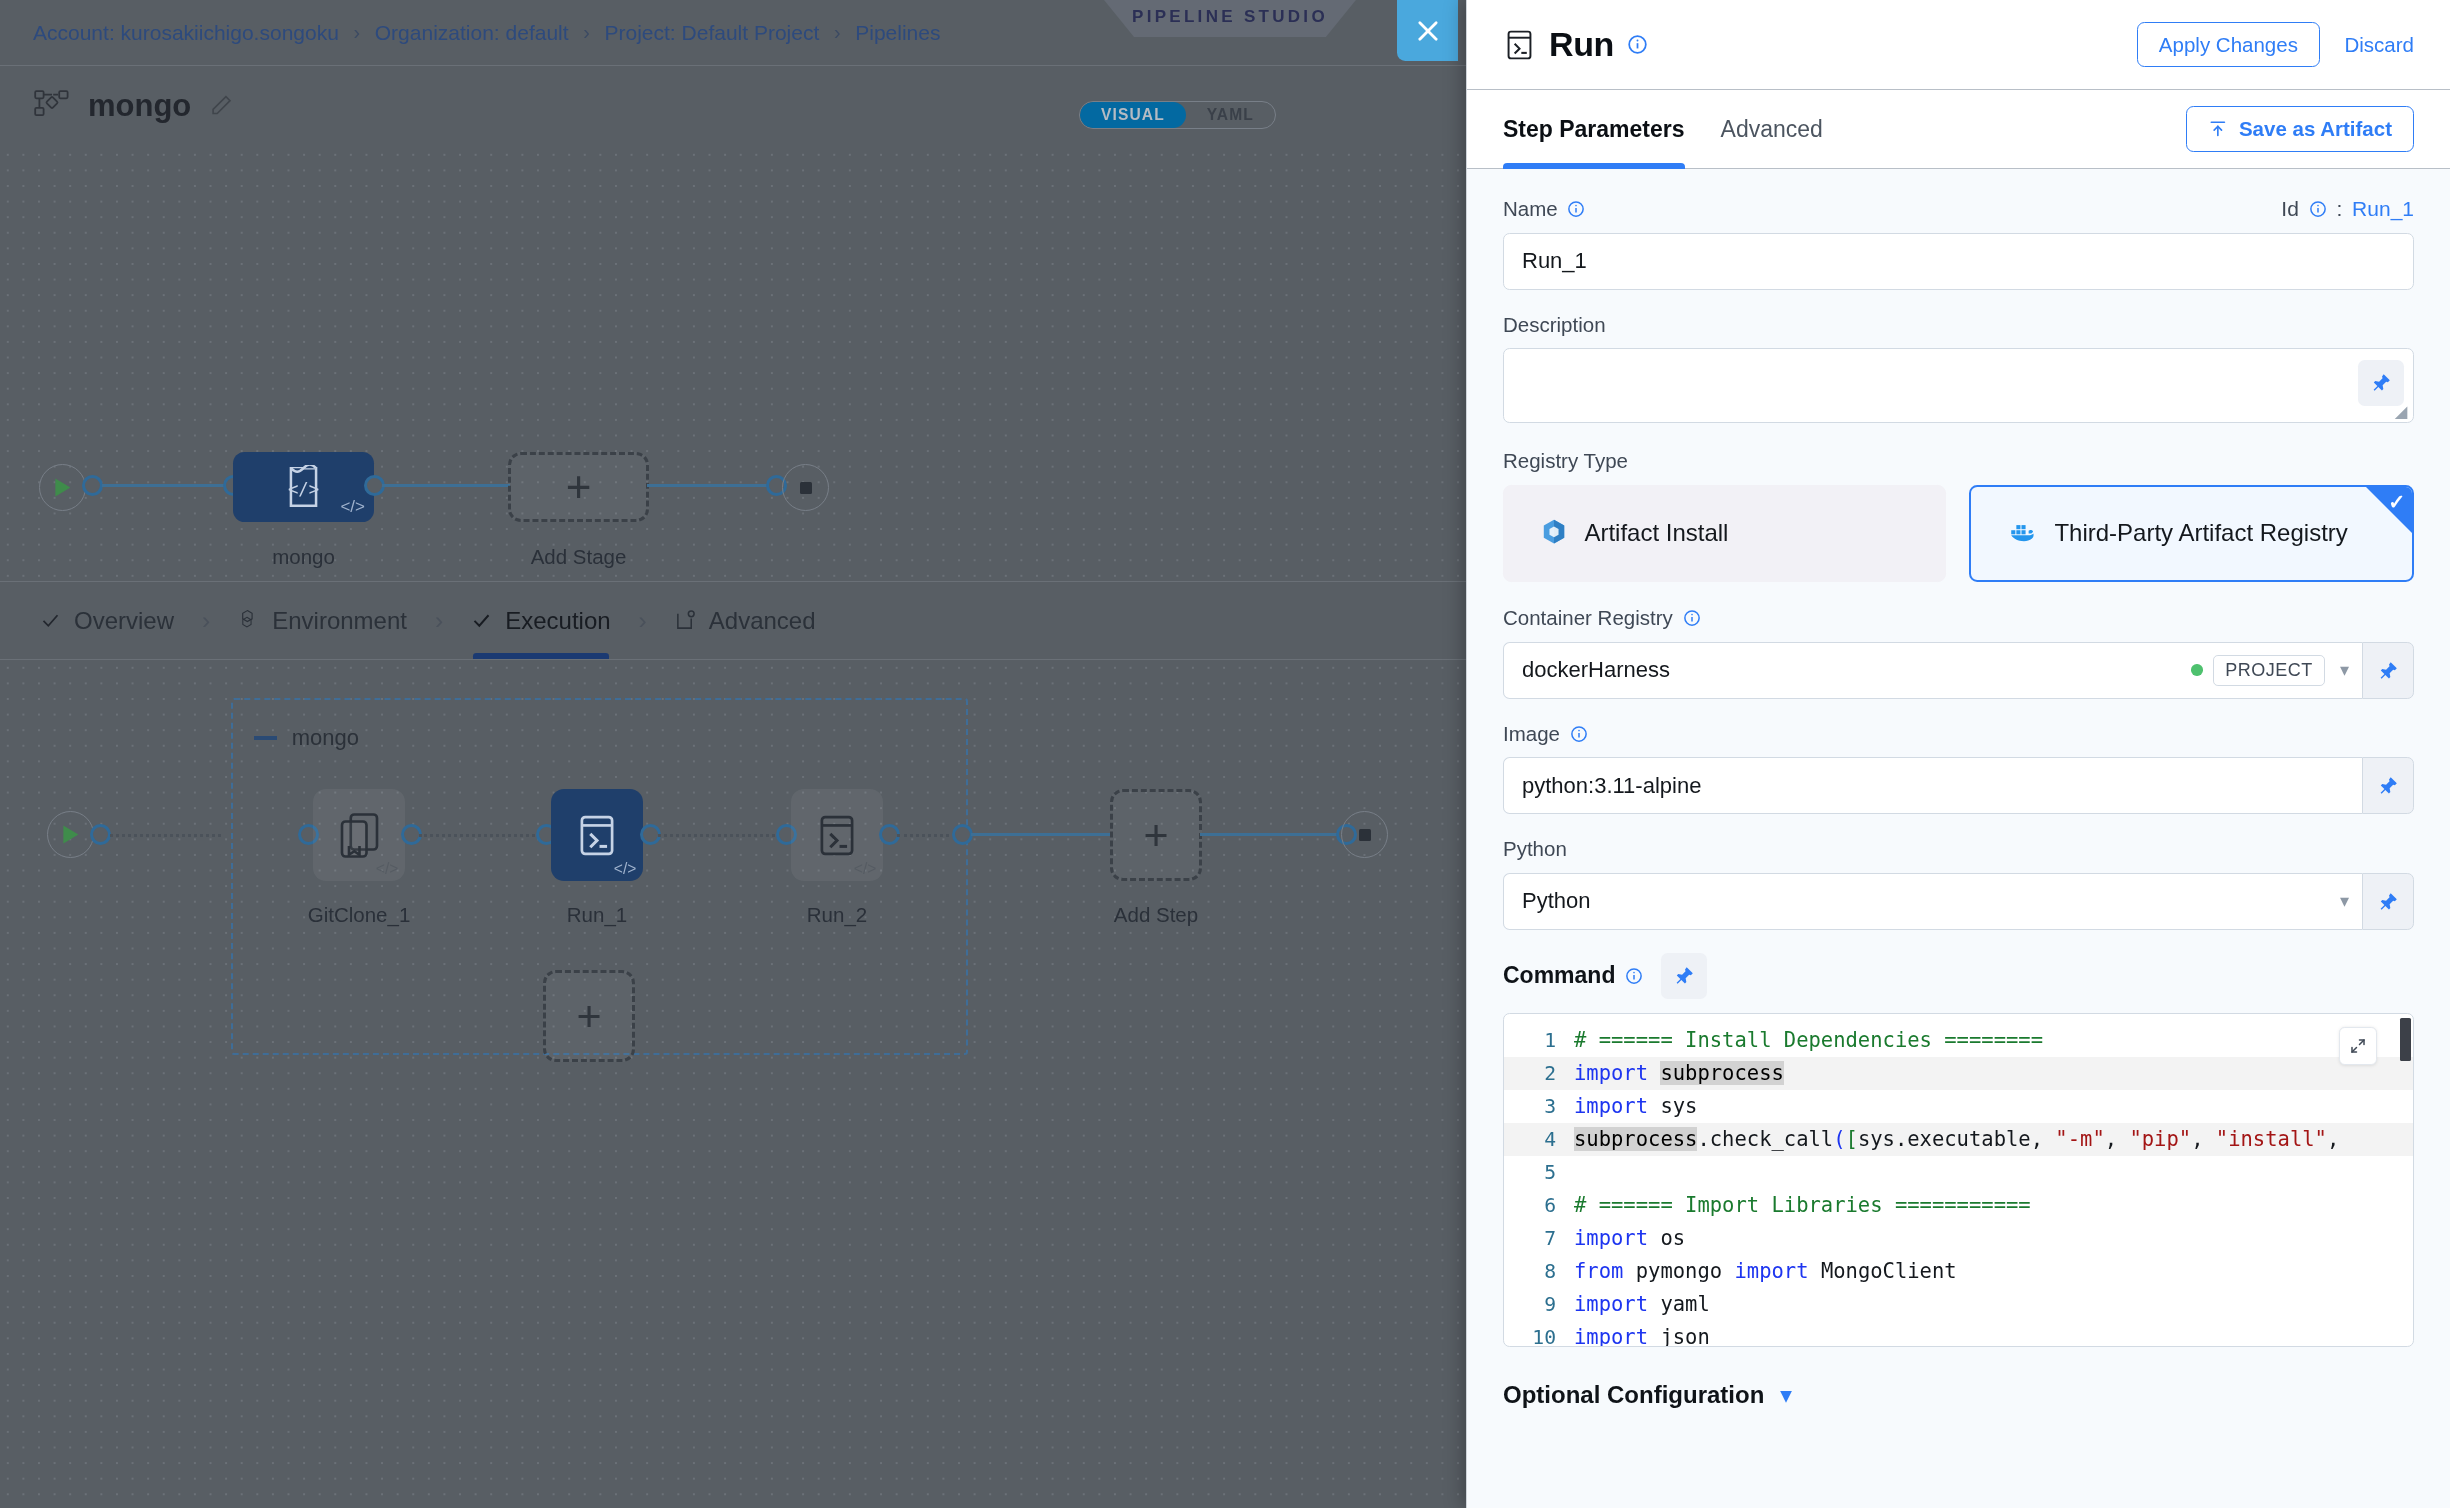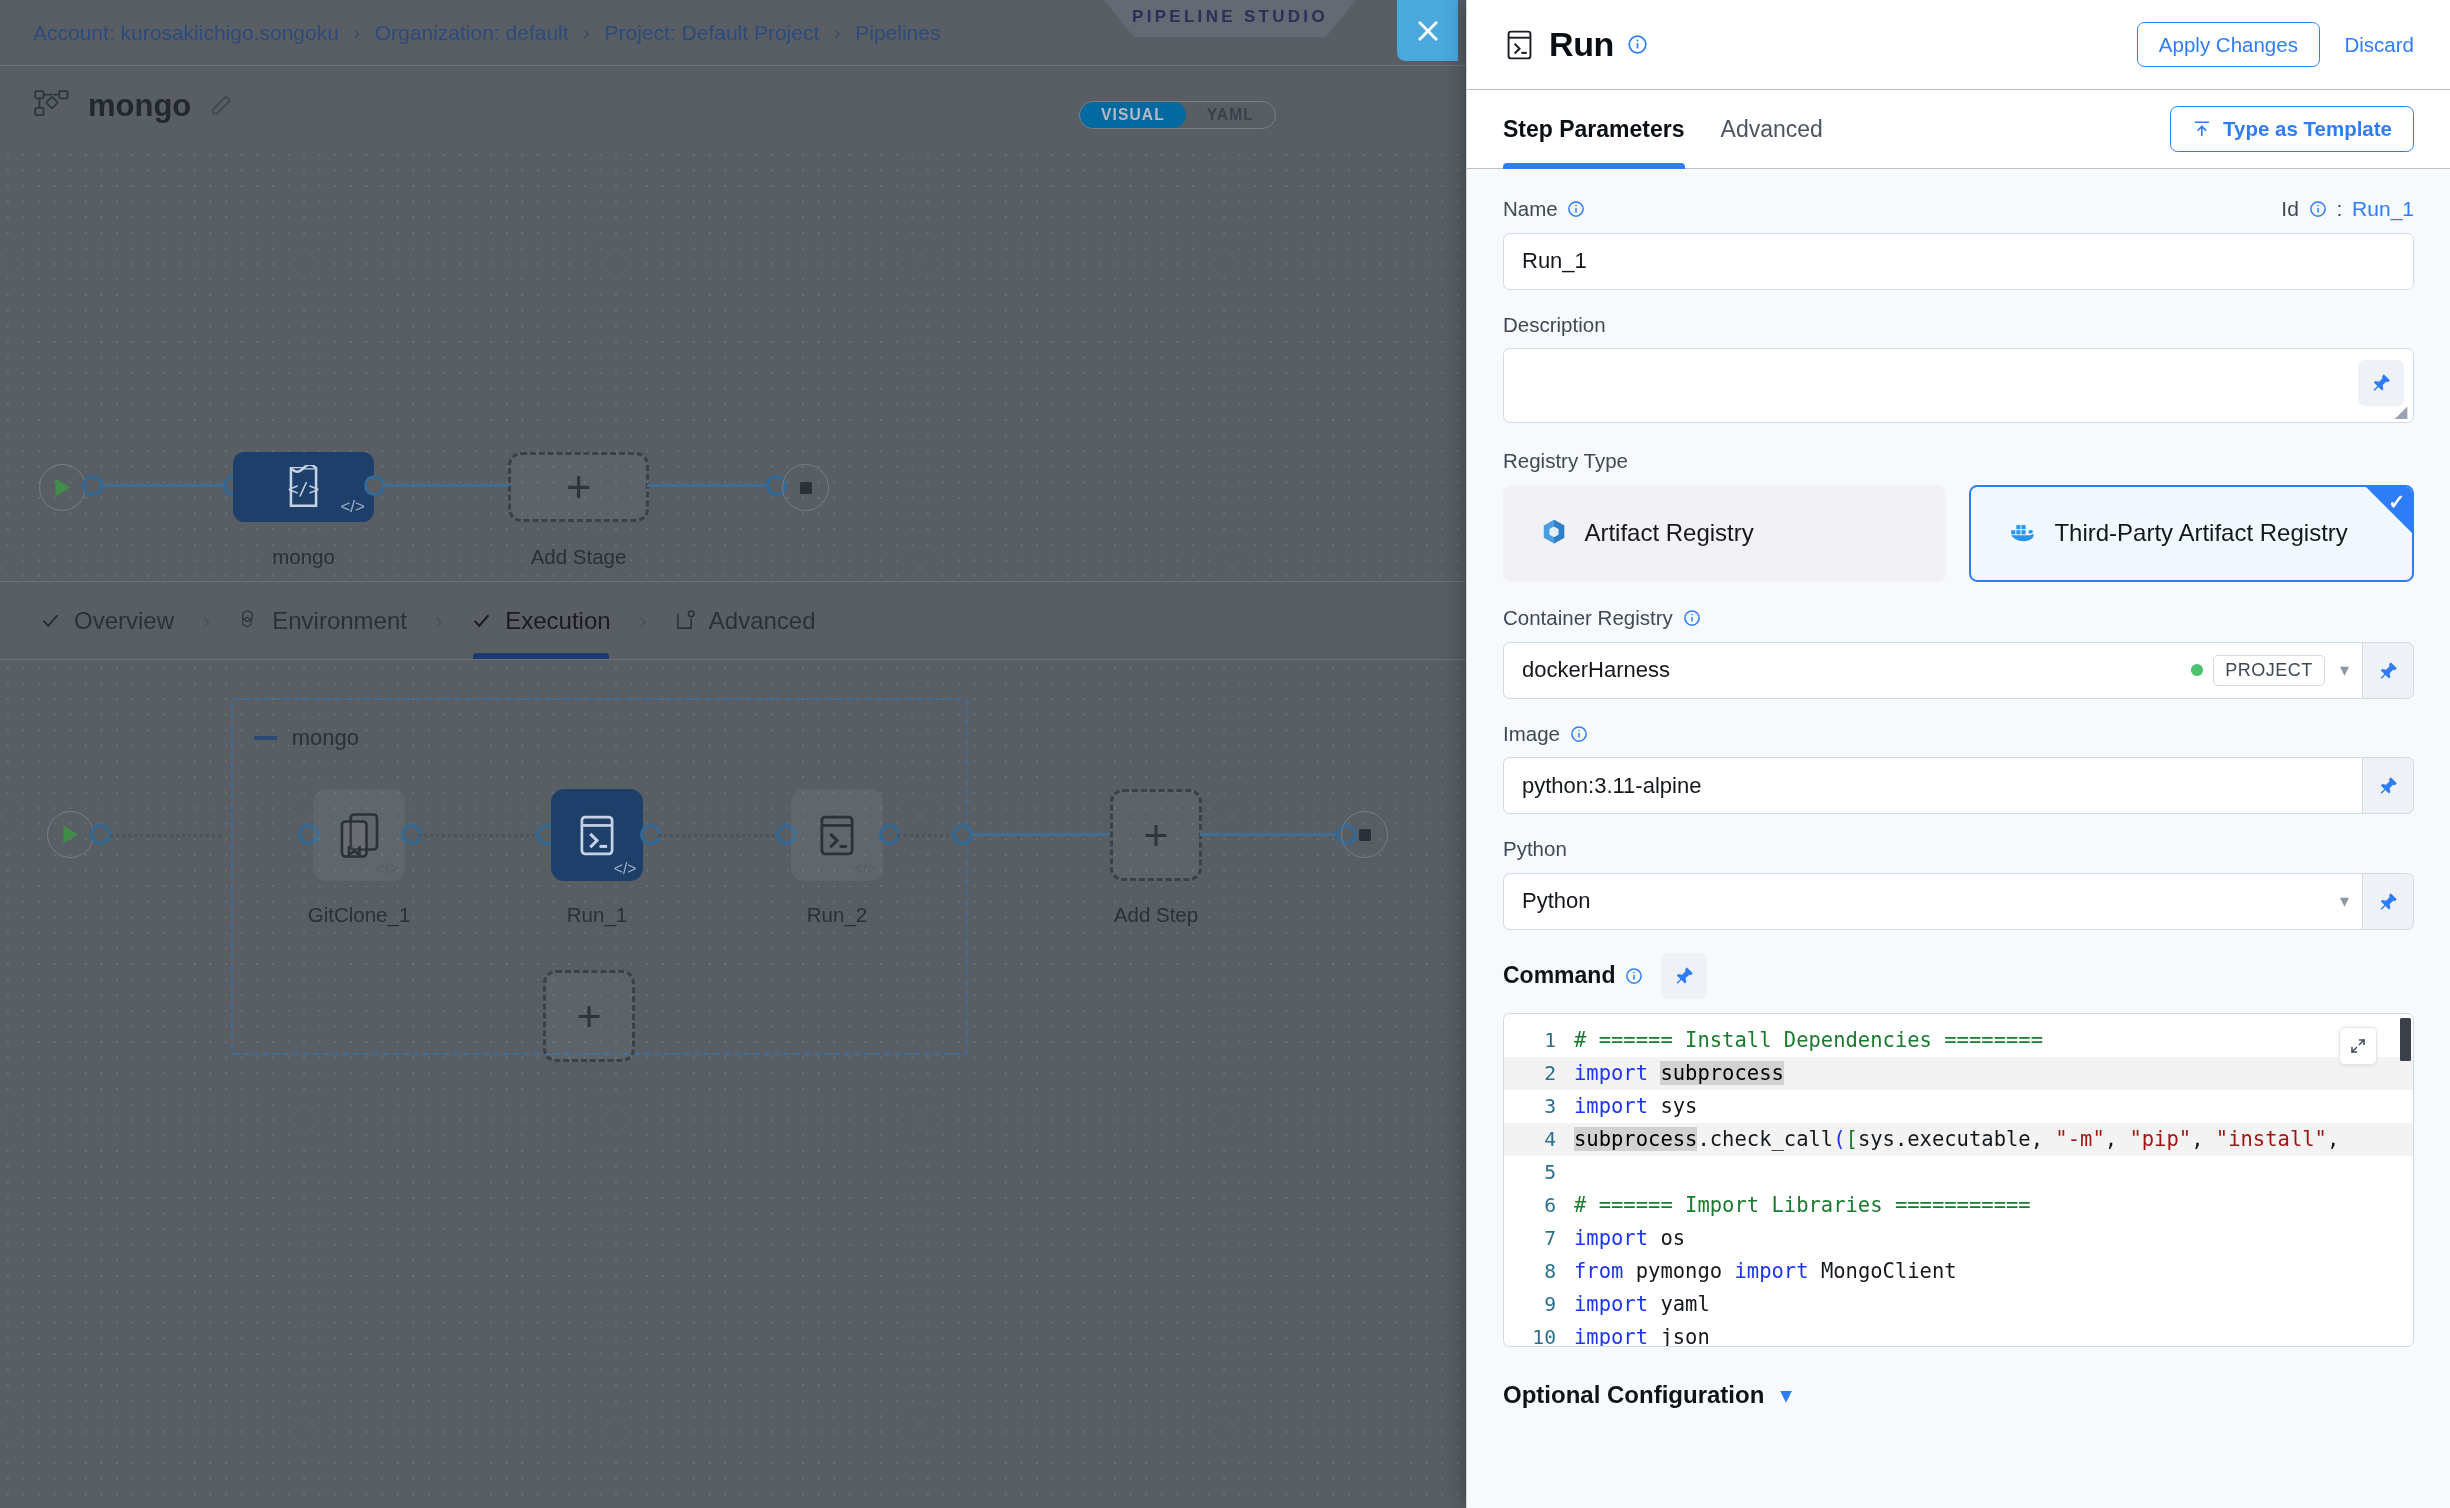--- a/index.html
+++ b/index.html
@@ -542,21 +542,21 @@
     <div class="ptab active">Step Parameters</div>
     <div class="ptab">Advanced</div>
     <button id="save-template">
       <span>
         <svg width="19.7" height="19.7" viewBox="0 0 24 24" fill="none" stroke="#2f7df6" stroke-width="2" stroke-linecap="round">
           <path d="M4 4h16"></path>
             <path d="M12 20V9"></path>
             <path d="M7.5 13.5L12 9l4.5 4.5"></path>
         </svg>
       </span>
-      <span>Type as Template</span>
+      <span>Save as Artifact</span>
     </button>
   </div>
 
   <div id="panel-body">
 
     <div class="field-block">
       <div class="row-between">
         <span class="field-label" style="margin-bottom:0">
           <span>Name</span>
           <span class="info-ico">
@@ -600,21 +600,21 @@
       <div class="field-label">Registry Type</div>
       <div id="registry-cards">
         <div class="reg-card unselected">
           <span>
             <svg width="28" height="29.5" viewBox="0 0 24 26" fill="none">
               <path d="M12 1.5l9 5v11l-9 5-9-5v-11z" fill="#4a9de0"></path>
               <path d="M12 1.5l9 5v11l-9 5z" fill="#2f7fc4"></path>
               <path d="M12 7.5l4 2.2v5l-4 2.2-4-2.2v-5z" fill="#ffffff" opacity=".85"></path>
             </svg>
           </span>
-          <span>Artifact Registry</span>
+          <span>Artifact Install</span>
         </div>
         <div class="reg-card selected">
           <span>
             <svg width="31" height="24.6" viewBox="0 0 30 24" fill="#2496ed">
               <rect x="4" y="9" width="4" height="4"></rect>
                 <rect x="9" y="9" width="4" height="4"></rect>
               <rect x="14" y="9" width="4" height="4"></rect>
                 <rect x="9" y="4" width="4" height="4"></rect>
               <rect x="14" y="4" width="4" height="4"></rect>
               <path d="M2 14h19c2 0 3.6-.7 4.6-1.8.6 2-.1 3.9-1.6 5.2-1.9 1.6-4.6 2.3-7.6 2.3-5.8 0-10.5-2.4-12.4-5.7z"></path>

